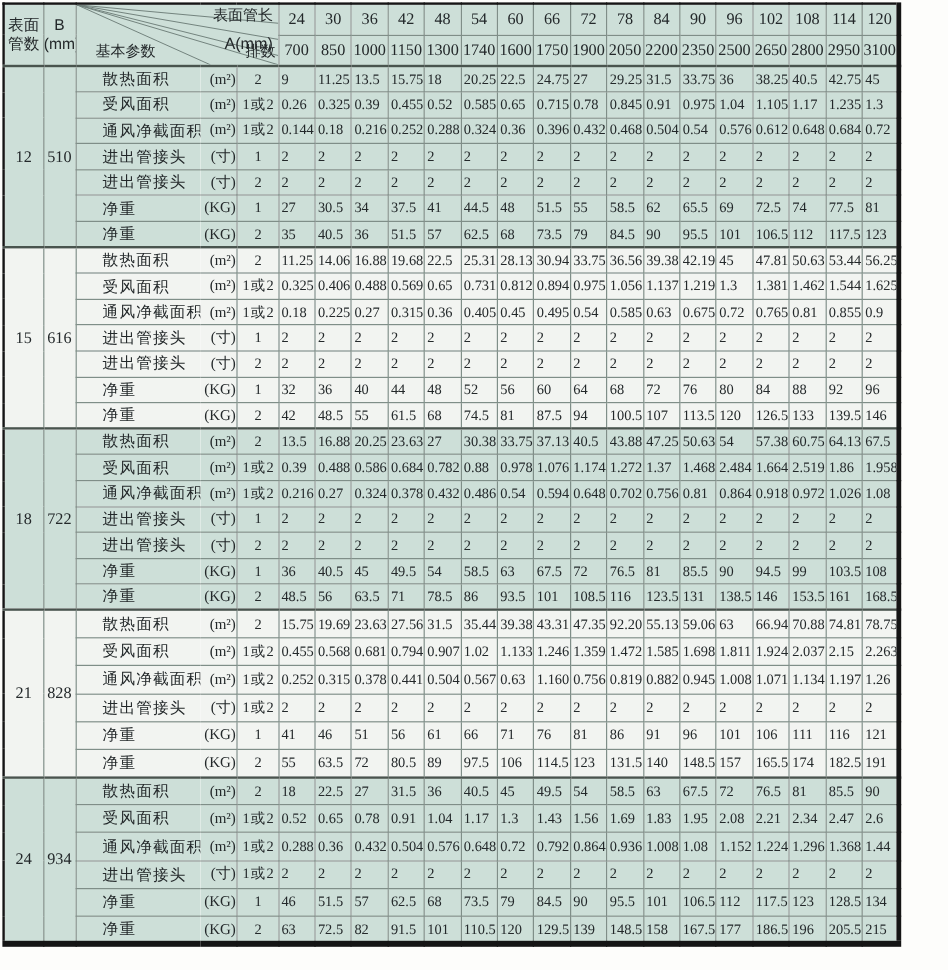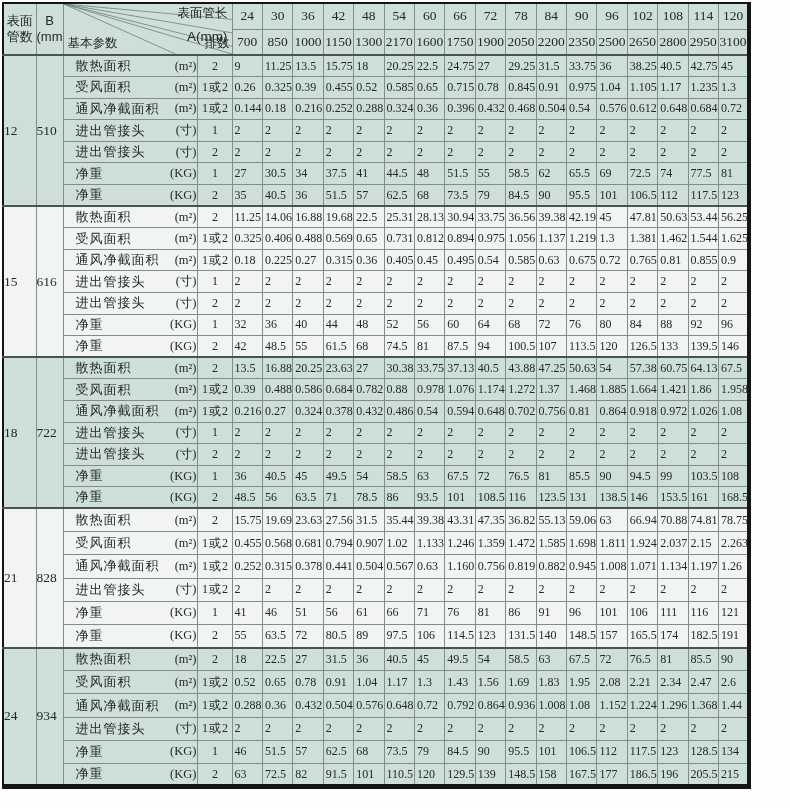--- a/index.html
+++ b/index.html
@@ -15,29 +15,29 @@
   
   tr.hrow{height:26px;}
   td.hnum{text-align:center;font-size:13.5px;}
   td.corner{text-align:center;font-size:13px;line-height:1.25;
             font-family:"Liberation Sans","DejaVu Sans",sans-serif;}
   td.diag{position:relative;padding:0;}
   td.diag svg{position:absolute;left:0;top:0;width:100%;height:100%;}
   td.diag span{position:absolute;font-size:12.5px;font-family:"Liberation Sans","DejaVu Sans",sans-serif;}
   .d-top{right:4px;top:1px;}
   .d-mid{right:4px;top:25px;font-family:Liberation Mono, monospace;font-size:13.5px !important;}
-  .d-bl{left:4px;bottom:2px;}
+  .d-bl{left:16px;bottom:2px;}
   .d-bm{left:93px;bottom:2px;margin-left:48px;}
   
   tbody tr.h7{height:21.6px;}
   tbody tr.h6{height:23.2px;}
   tbody tr.gfirst td{border-top:2px solid #49544e;}
   thead tr:last-child td{border-bottom:2px solid #49544e;}
-  td.gcell{text-align:left;font-size:13.5px;margin-top:28px;}
-  td.pname{border-right:none;text-align:left;padding-left:12px;font-size:13px;letter-spacing:1px;
+  td.gcell{text-align:center;font-size:13.5px;margin-top:28px;}
+  td.pname{border-right:none;text-align:left;padding-left:22px;font-size:13px;letter-spacing:1px;
            font-family:"Liberation Sans","DejaVu Sans",sans-serif;}
   td.punit{border-left:none;text-align:right;font-size:12.5px;}
   td.prows{text-align:center;font-size:12px;letter-spacing:-1px;}
   td.val{text-align:left;padding-left:2px;font-size:12px;}
 </style>
 </head>
 <body>
 
 <div class="page">
   <table class="spec" id="spec-table">
@@ -105,21 +105,21 @@
           <td class="hnum">108</td>
           <td class="hnum">114</td>
           <td class="hnum">120</td>
         </tr>
         <tr class="hrow">
           <td class="hnum">700</td>
           <td class="hnum">850</td>
           <td class="hnum">1000</td>
           <td class="hnum">1150</td>
           <td class="hnum">1300</td>
-          <td class="hnum">2170</td>
+          <td class="hnum">1740</td>
           <td class="hnum">1600</td>
           <td class="hnum">1750</td>
           <td class="hnum">1900</td>
           <td class="hnum">2050</td>
           <td class="hnum">2200</td>
           <td class="hnum">2350</td>
           <td class="hnum">2500</td>
           <td class="hnum">2650</td>
           <td class="hnum">2800</td>
           <td class="hnum">2950</td>
@@ -476,23 +476,23 @@
           <td class="val">0.586</td>
           <td class="val">0.684</td>
           <td class="val">0.782</td>
           <td class="val">0.88</td>
           <td class="val">0.978</td>
           <td class="val">1.076</td>
           <td class="val">1.174</td>
           <td class="val">1.272</td>
           <td class="val">1.37</td>
           <td class="val">1.468</td>
-          <td class="val">1.885</td>
+          <td class="val">2.484</td>
           <td class="val">1.664</td>
-          <td class="val">1.421</td>
+          <td class="val">2.519</td>
           <td class="val">1.86</td>
           <td class="val">1.958</td>
         </tr>
         <tr class="h7">
           <td class="pname">通风净截面积</td>
           <td class="punit">(m²)</td>
           <td class="prows">1 或 2</td>
           <td class="val">0.216</td>
           <td class="val">0.27</td>
           <td class="val">0.324</td>
@@ -609,21 +609,21 @@
           <td class="prows">2</td>
           <td class="val">15.75</td>
           <td class="val">19.69</td>
           <td class="val">23.63</td>
           <td class="val">27.56</td>
           <td class="val">31.5</td>
           <td class="val">35.44</td>
           <td class="val">39.38</td>
           <td class="val">43.31</td>
           <td class="val">47.35</td>
-          <td class="val">36.82</td>
+          <td class="val">92.20</td>
           <td class="val">55.13</td>
           <td class="val">59.06</td>
           <td class="val">63</td>
           <td class="val">66.94</td>
           <td class="val">70.88</td>
           <td class="val">74.81</td>
           <td class="val">78.75</td>
         </tr>
         <tr class="h6">
           <td class="pname">受风面积</td>

